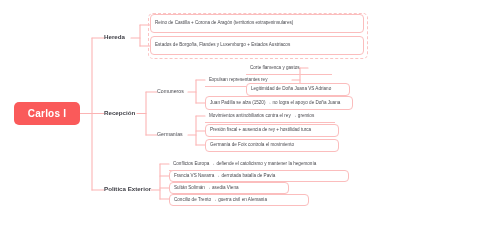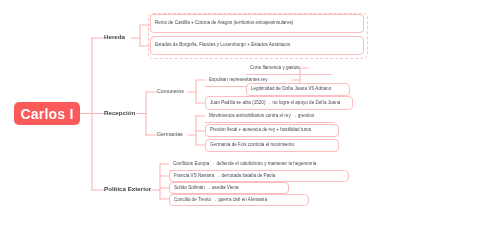--- a/index.html
+++ b/index.html
@@ -12,21 +12,21 @@
   #map{position:relative;width:480px;height:222px;}
 
   svg.wires{position:absolute;left:0;top:0;width:480px;height:222px;pointer-events:none;}
 
   .node{position:absolute;box-sizing:border-box;}
 
   
   .root{
     left:14px;top:102px;width:66px;height:23px;
     background:#fa5a5a;border-radius:5px;
-    color:#ffffff;font-size:14px;font-weight:bold;
+    color:#ffffff;font-size:10px;font-weight:bold;
     display:flex;align-items:center;justify-content:center;
     letter-spacing:.2px;
   }
 
   
   .l1{
     color:#3f3f46;font-size:6.2px;font-weight:bold;
     display:flex;align-items:center;white-space:nowrap;
   }
 

